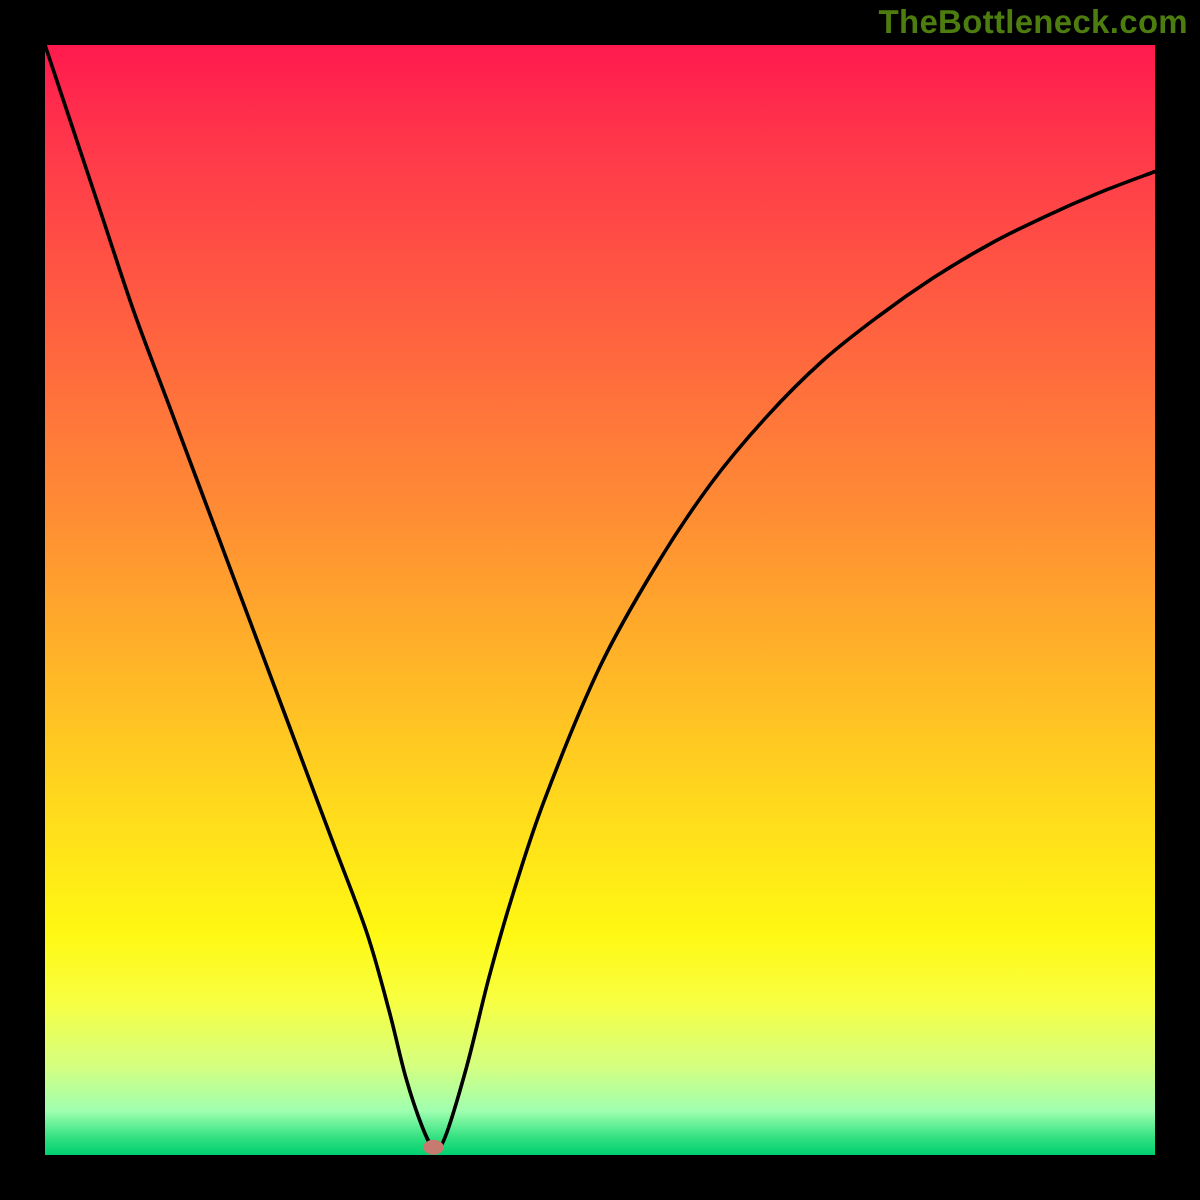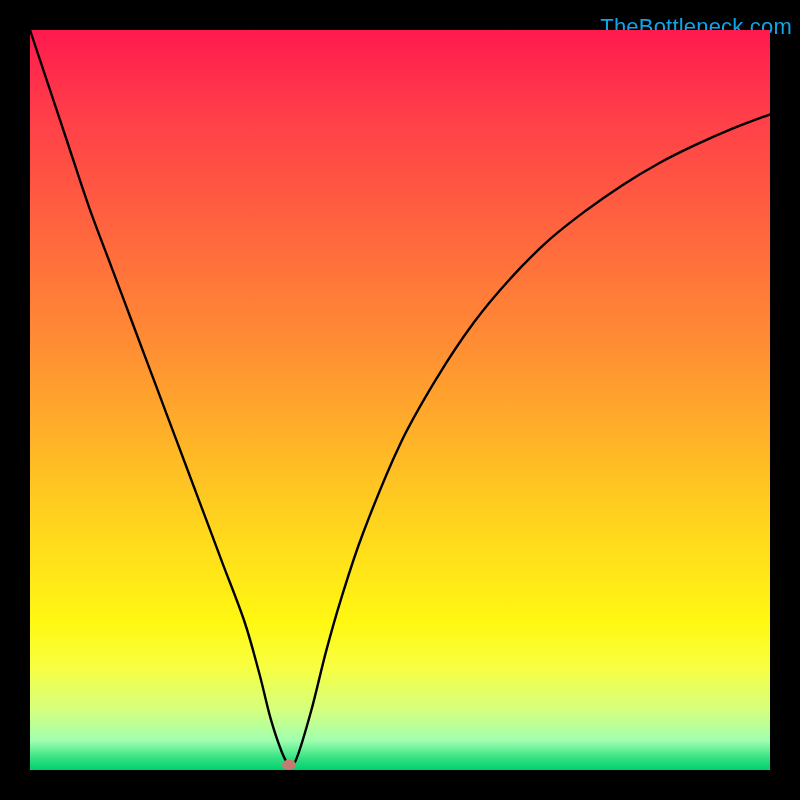--- a/index.html
+++ b/index.html
@@ -43,26 +43,26 @@
       #fff812 80%,
       #f8ff40 86%,
       #d4ff80 92%,
       #a0ffb0 96%,
       #30e080 98.5%,
       #00d070 100%
     );
   }
   .watermark {
     position: absolute;
-    top: 14px;
+    top: 2px;
     right: 8px;
-    color: #0ea5e9;
+    color: #4d7c0f;
     font-size: 22px;
     letter-spacing: 0.2px;
-    font-weight: 400;
+    font-weight: 700;
   }
   svg.curve {
     position: absolute;
     left: 0;
     top: 0;
     width: 100%;
     height: 100%;
   }
 </style>
 </head>

